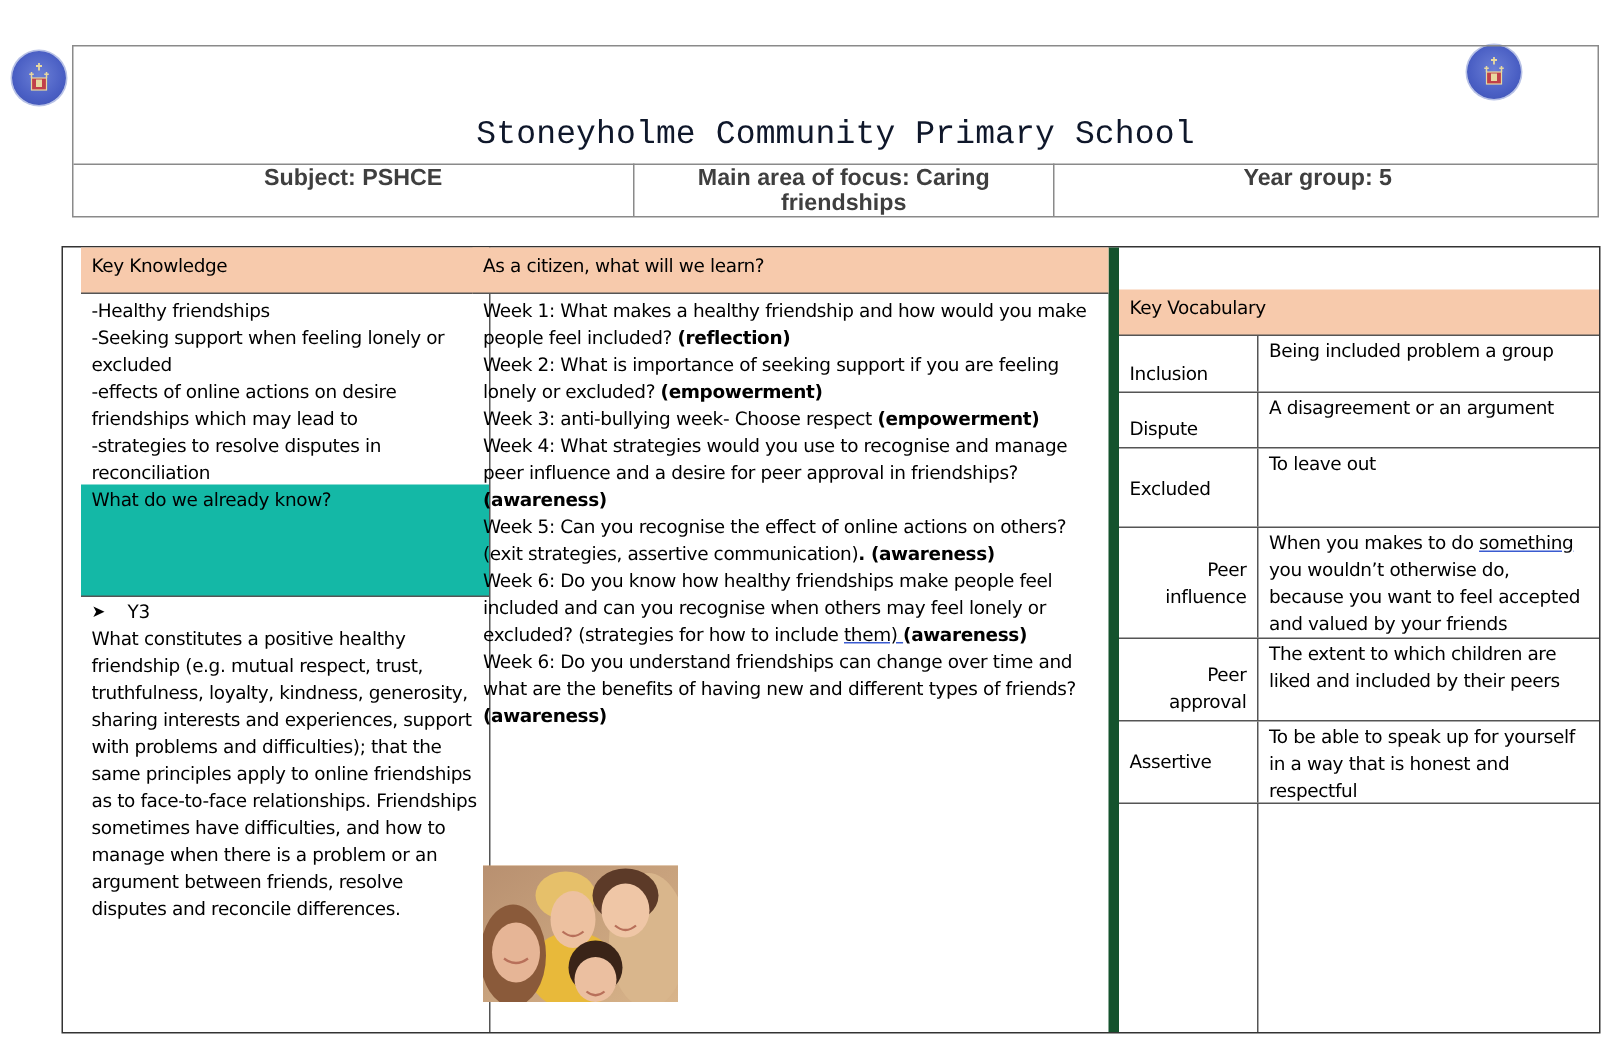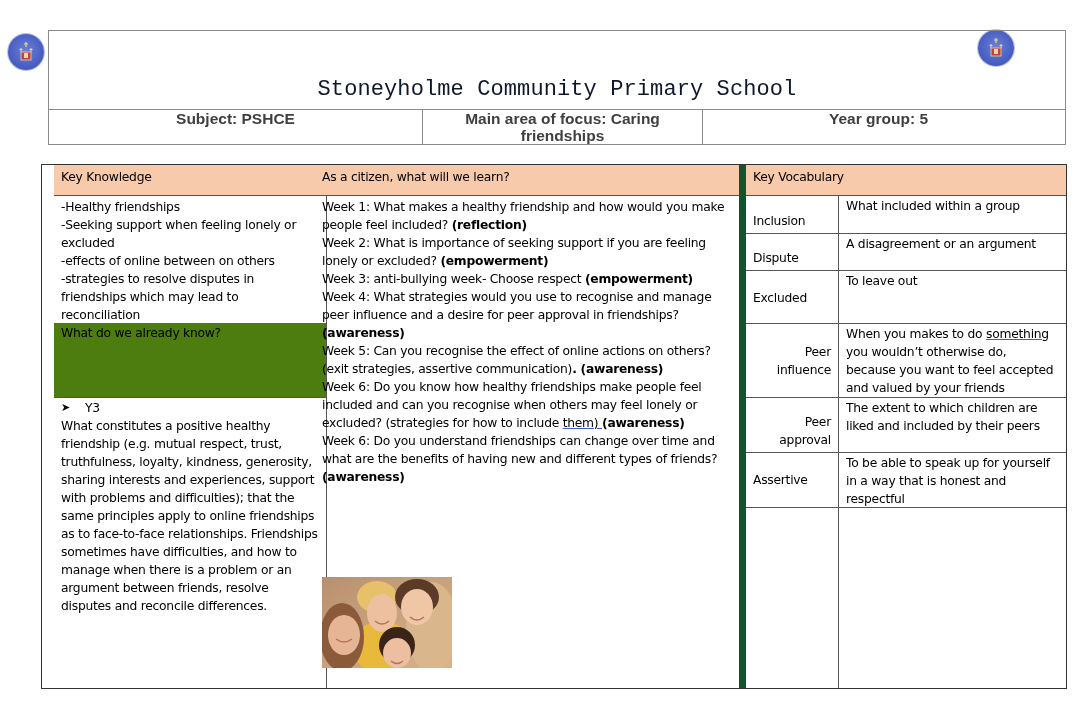--- a/index.html
+++ b/index.html
@@ -28,32 +28,32 @@
   .hdr .m1 { left: 0; width: 374px; border-right: 1px solid #8a8a8a; }
   .hdr .m2 { left: 374px; width: 280px; border-right: 1px solid #8a8a8a; }
   .hdr .m3 { left: 654px; right: 11px; }
 
   
   .main { position: absolute; left: 41px; top: 164px; width: 1026px; height: 525px;
           border: 1px solid #333; box-sizing: border-box; }
   .col { position: absolute; top: 0; bottom: 0; box-sizing: border-box; }
   .c1 { left: 12px; width: 273px; border-right: 1px solid #555; }
   .c2 { left: 273px; width: 431px; border-right: 7px solid #14532d; }
-  .c3 { left: 704px; right: 0; }
+  .c3 { left: 704px; right: 0; margin-top: 28px; }
 
   .th { position: absolute; left: 0; right: 0; top: 0; height: 31px; background: #f7caac;
         border-bottom: 1px solid #555; box-sizing: border-box;
         font-family: "DejaVu Sans", sans-serif; font-size: 12.5px; padding: 3px 7px; }
 
   .txt { font-family: "DejaVu Sans", sans-serif; font-size: 12.3px; line-height: 18px;
          letter-spacing: -0.25px; }
   .c1 .kk { position: absolute; left: 0; right: 0; top: 31px; height: 155px;
             border-bottom: 1px solid #555; box-sizing: border-box; padding: 2px 7px; }
   .c1 .wdk { position: absolute; left: 0; right: 0; top: 158px; height: 75px;
-             background: #4d7c0f; border-bottom: 1px solid #555; box-sizing: border-box;
+             background: #14b8a6; border-bottom: 1px solid #555; box-sizing: border-box;
              padding: 1px 7px; }
   .c1 .y3 { position: absolute; left: 0; right: 0; top: 233px; bottom: 0; padding: 1px 7px;
             box-sizing: border-box; }
   .c1 .y3 .bullet { display: flex; align-items: center; }
   .c1 .y3 .arrow { display: inline-block; width: 24px; font-size: 11px; }
 
   .c2 .body { position: absolute; left: 0; right: 0; top: 31px; padding: 2px 7px;
               box-sizing: border-box; }
   .c2 .body p { margin: 0; }
   .b { font-weight: bold; }
@@ -106,23 +106,23 @@
 </div>
 
 <div class="main">
 
   <div class="col c1">
     <div class="th txt">Key Knowledge</div>
     <div class="kk txt">
       <div>-Healthy friendships</div>
       <div>-Seeking support when feeling lonely or</div>
       <div>excluded</div>
-      <div>-effects of online between on others</div>
+      <div>-effects of online actions on desire</div>
+      <div>friendships which may lead to</div>
       <div>-strategies to resolve disputes in</div>
-      <div>friendships which may lead to</div>
       <div>reconciliation</div>
     </div>
     <div class="wdk txt">What do we already know?</div>
     <div class="y3 txt">
       <div class="bullet">
         <span class="arrow">➤</span>
         <span>Y3</span>
       </div>
       <div>What constitutes a positive healthy friendship (e.g. mutual respect, trust, truthfulness, loyalty, kindness, generosity, sharing interests and experiences, support with problems and difficulties); that the same principles apply to online friendships as to face-to-face relationships. Friendships sometimes have difficulties, and how to manage when there is a problem or an argument between friends, resolve disputes and reconcile differences.</div>
     </div>
@@ -164,21 +164,21 @@
         <path d="M69 84 Q75 89 81 84" stroke="#b8705a" stroke-width="1.5" fill="none"></path>
       </svg>
     </div>
   </div>
 
   <div class="col c3">
     <div class="th txt">Key Vocabulary</div>
     <div class="vocab txt">
       <div class="vrow" style="top:0;height:38px;">
         <div class="term">Inclusion</div>
-        <div class="def">What included within a group</div>
+        <div class="def">Being included problem a group</div>
       </div>
       <div class="vrow" style="top:38px;height:37px;">
         <div class="term">Dispute</div>
         <div class="def">A disagreement or an argument</div>
       </div>
       <div class="vrow" style="top:75px;height:53px;">
         <div class="term mid" style="padding-top:2px;">Excluded</div>
         <div class="def">To leave out</div>
       </div>
       <div class="vrow" style="top:128px;height:74px;">

